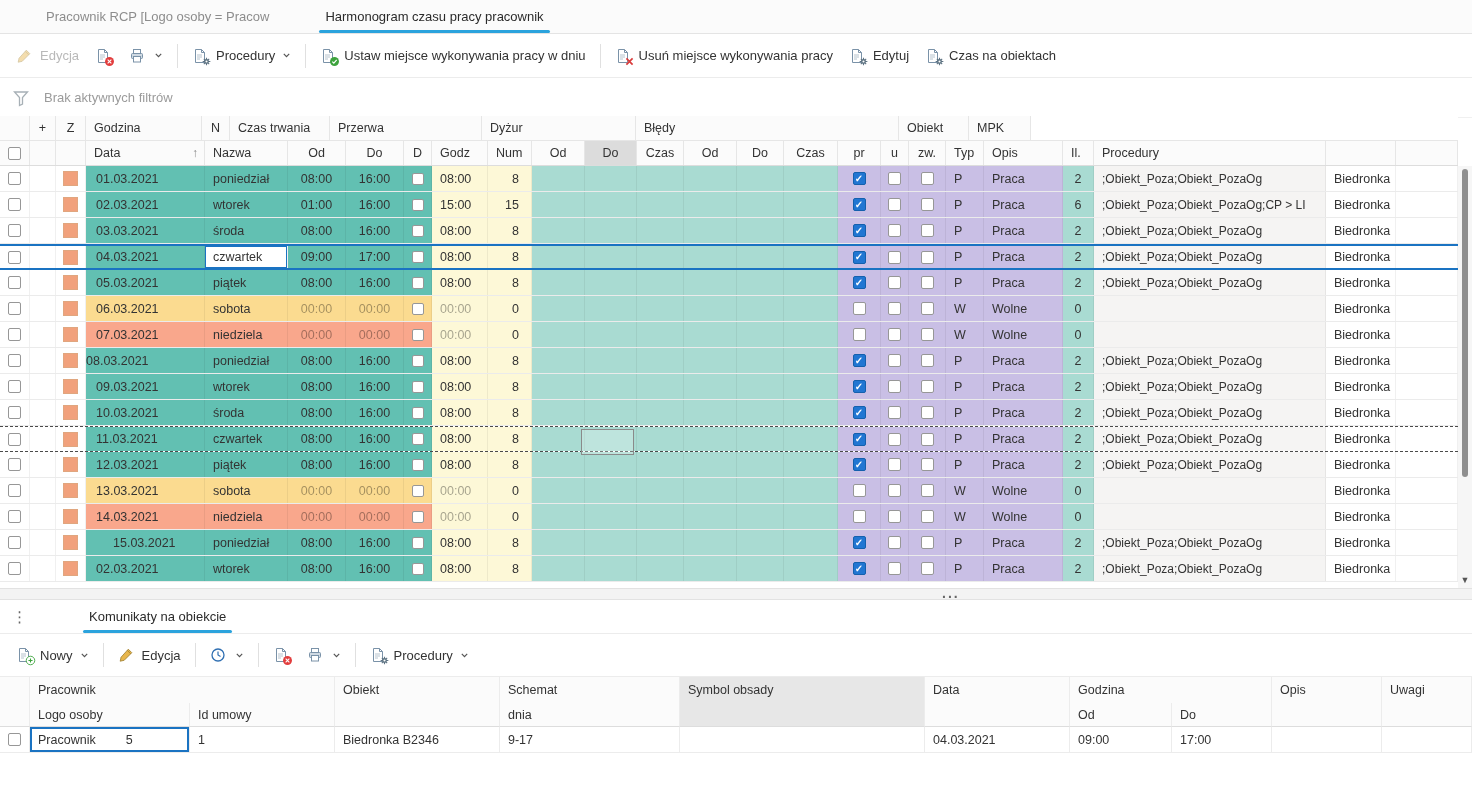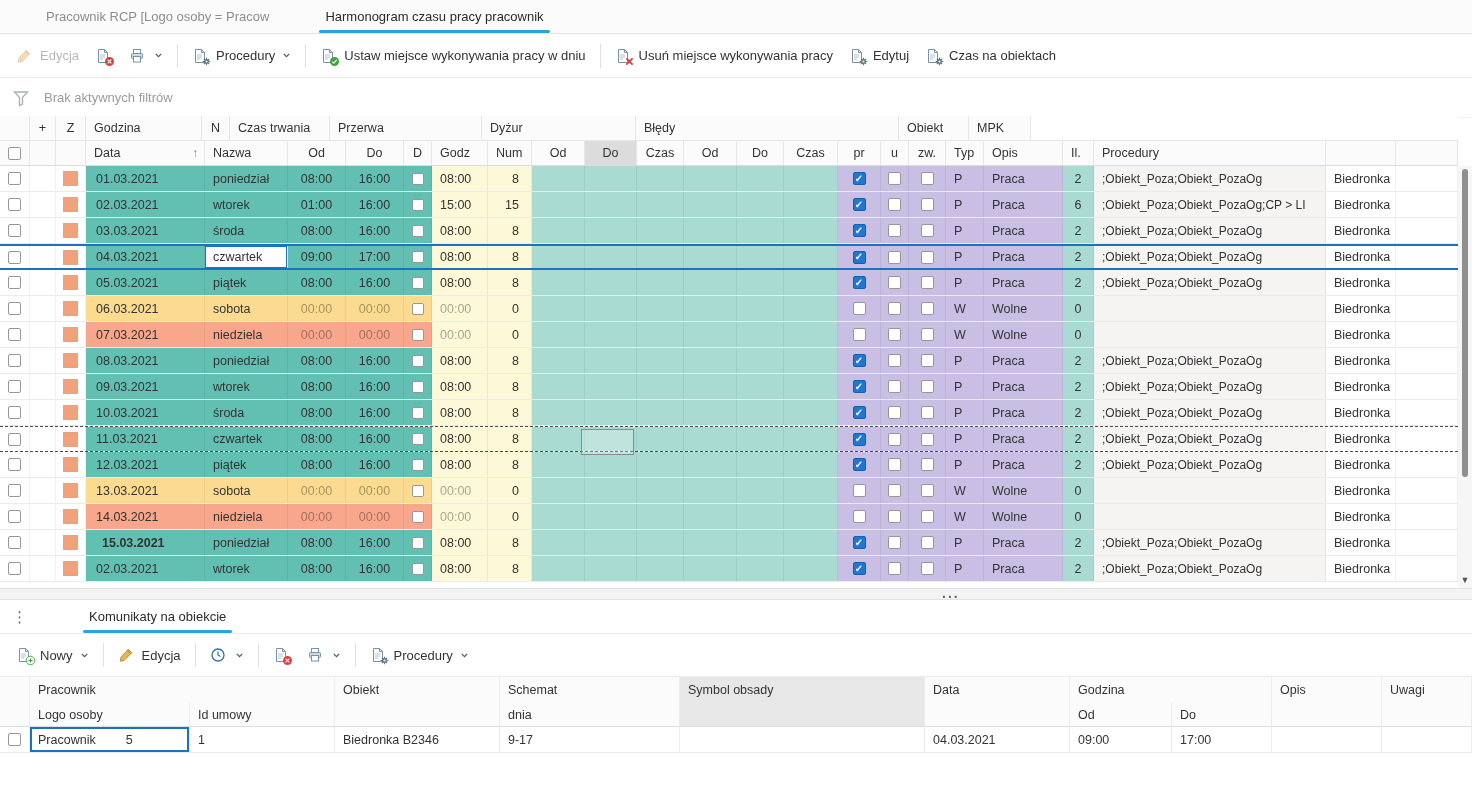--- a/index.html
+++ b/index.html
@@ -553,21 +553,21 @@
         <div class="g-cell " style="width: 62px;"></div>
       </div>
       <div class="g-row r-work">
         <div class="g-cell cc" style="width: 30px;">
           <div class="cb" style="height: 13px; width: 13px;"></div>
         </div>
         <div class="g-cell " style="width: 26px;"></div>
         <div class="g-cell cc" style="width: 30px;">
           <div class="zsq"></div>
         </div>
-        <div class="g-cell c-day" style="width: 119px; padding-left: 10px;">08.03.2021</div>
+        <div class="g-cell c-day" style="width: 119px; ">08.03.2021</div>
         <div class="g-cell c-day cl" style="width: 83px;">poniedział</div>
         <div class="g-cell c-day cc" style="width: 58px;">08:00</div>
         <div class="g-cell c-day cc" style="width: 58px;">16:00</div>
         <div class="g-cell c-day cc" style="width: 28px;">
           <div class="cb" style="height: 12px; width: 12px;"></div>
         </div>
         <div class="g-cell c-yellow cl" style="width: 56px;">08:00</div>
         <div class="g-cell c-yellow cr" style="width: 44px;">8</div>
         <div class="g-cell c-lteal" style="width: 53px;"></div>
         <div class="g-cell c-lteal" style="width: 52px;"></div>
@@ -826,21 +826,21 @@
         <div class="g-cell " style="width: 62px;"></div>
       </div>
       <div class="g-row r-work">
         <div class="g-cell cc" style="width: 30px;">
           <div class="cb" style="height: 13px; width: 13px;"></div>
         </div>
         <div class="g-cell " style="width: 26px;"></div>
         <div class="g-cell cc" style="width: 30px;">
           <div class="zsq"></div>
         </div>
-        <div class="g-cell c-day" style="width: 119px; padding-left: 16px; font-weight: bold;">15.03.2021</div>
+        <div class="g-cell c-day" style="width: 119px; padding-left: 27px;">15.03.2021</div>
         <div class="g-cell c-day cl" style="width: 83px;">poniedział</div>
         <div class="g-cell c-day cc" style="width: 58px;">08:00</div>
         <div class="g-cell c-day cc" style="width: 58px;">16:00</div>
         <div class="g-cell c-day cc" style="width: 28px;">
           <div class="cb" style="height: 12px; width: 12px;"></div>
         </div>
         <div class="g-cell c-yellow cl" style="width: 56px;">08:00</div>
         <div class="g-cell c-yellow cr" style="width: 44px;">8</div>
         <div class="g-cell c-lteal" style="width: 53px;"></div>
         <div class="g-cell c-lteal" style="width: 52px;"></div>

